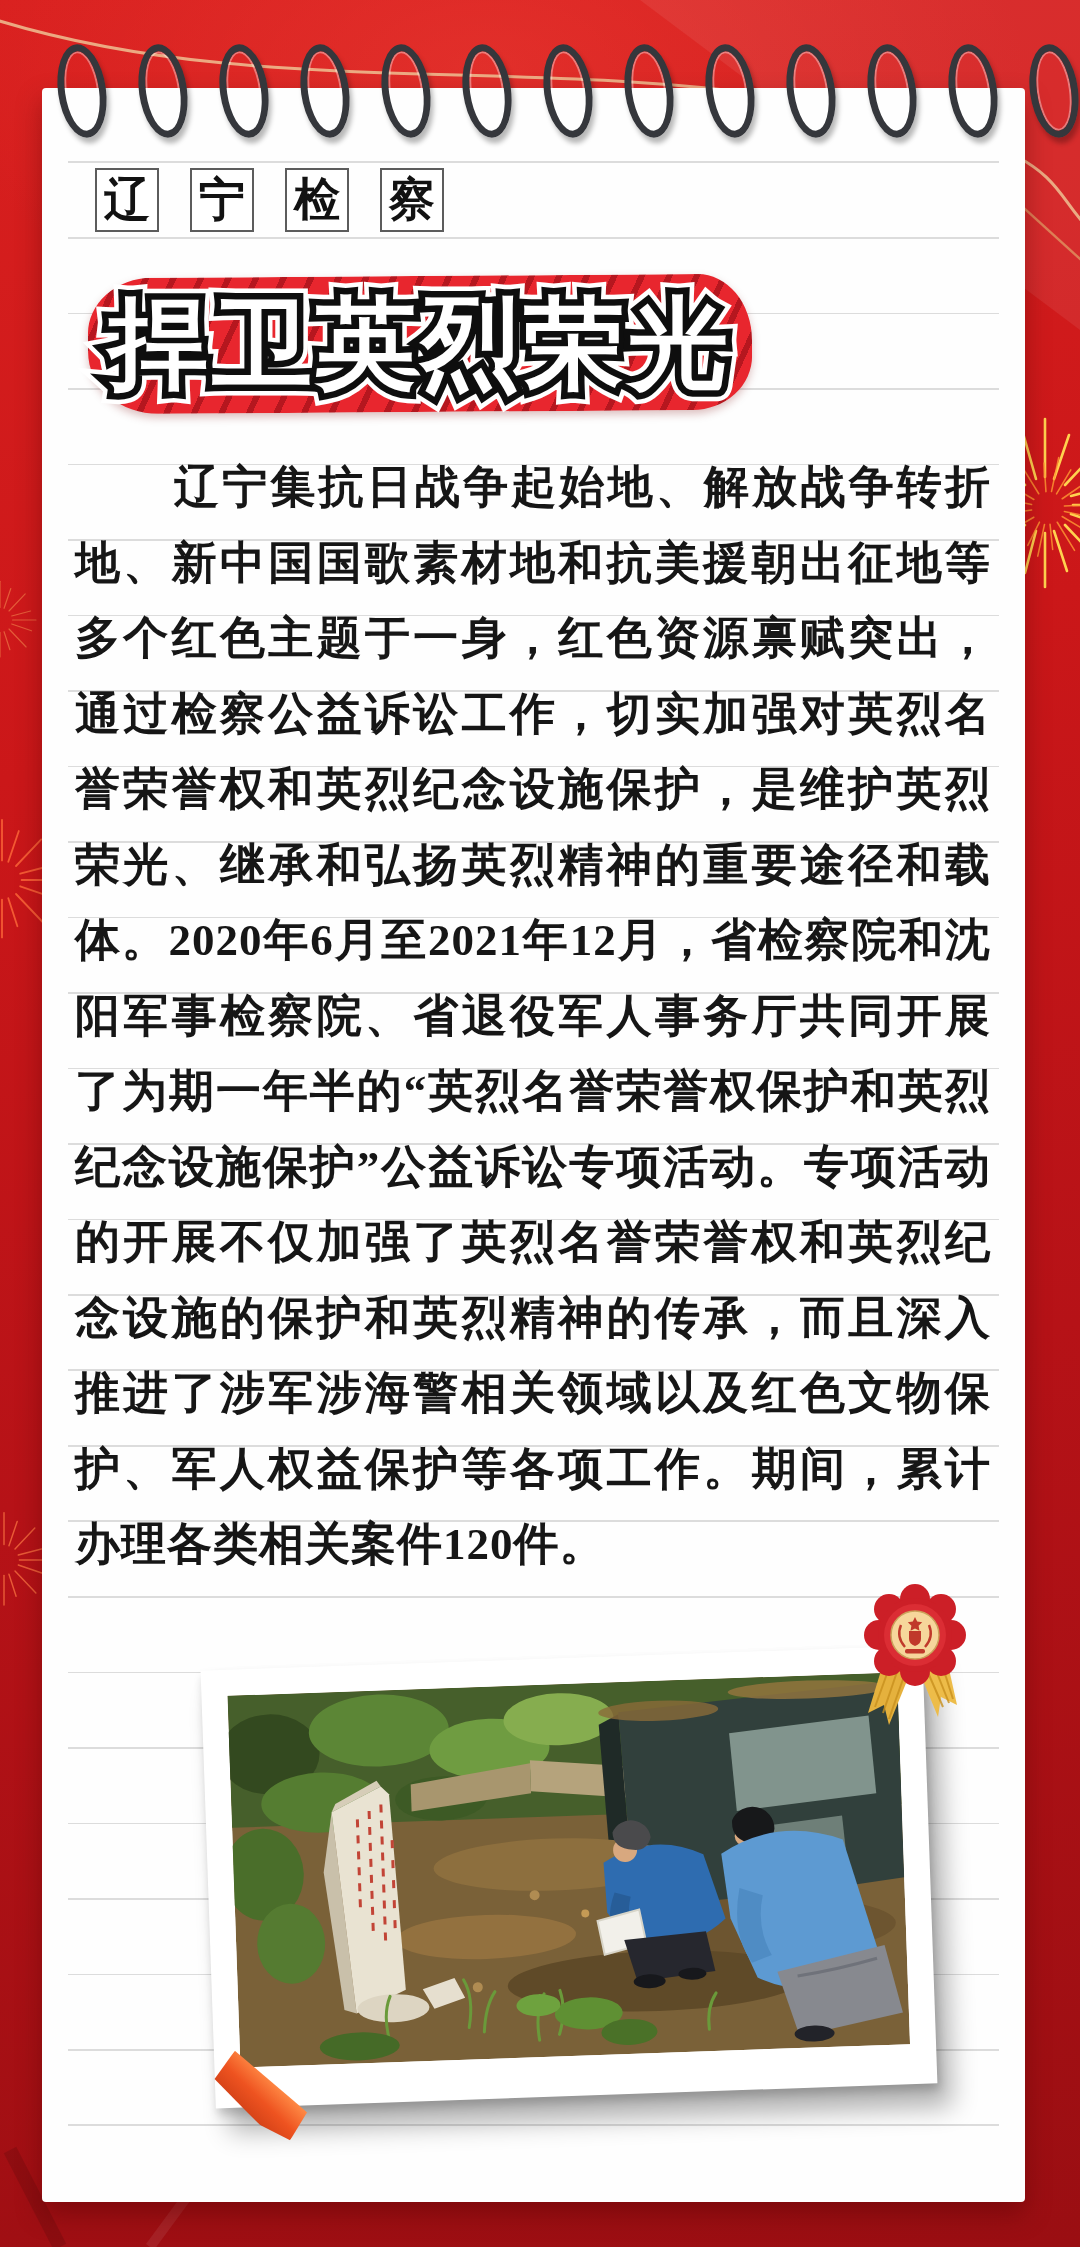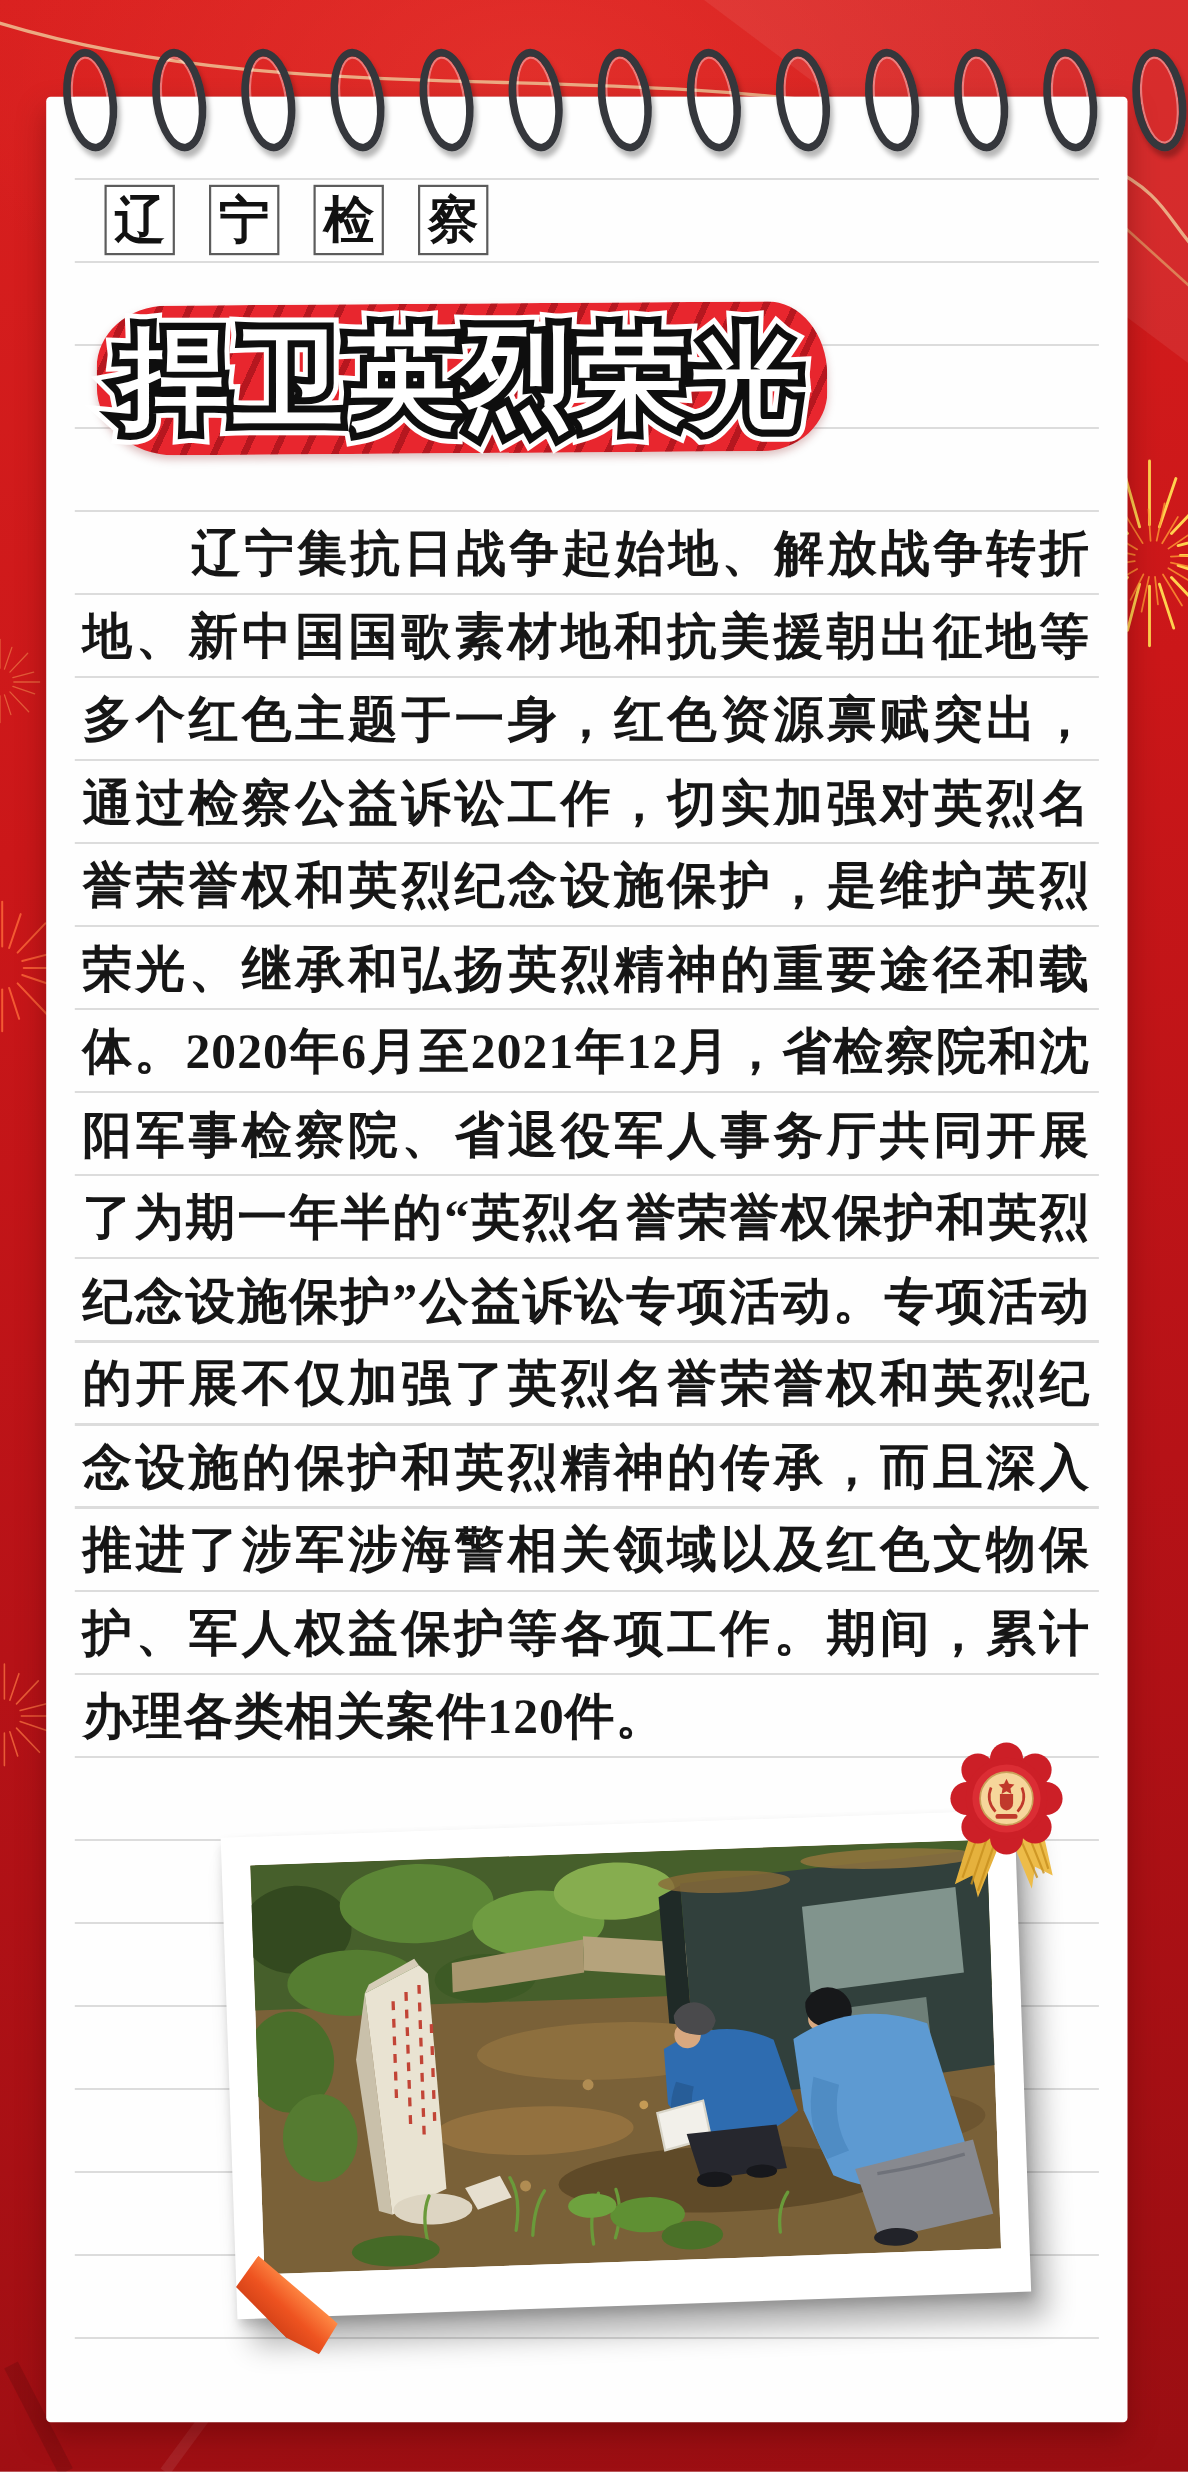--- a/index.html
+++ b/index.html
@@ -53,21 +53,21 @@
   .title-layer{
     position:absolute;inset:0;display:flex;align-items:center;justify-content:center;
     font-family:"DejaVu Sans",sans-serif;font-weight:700;font-size:100px;line-height:1;
     letter-spacing:4px;white-space:nowrap;
   }
   .title-halo{-webkit-text-stroke:22px #ffffff;color:#fff;}
   .title-outline{-webkit-text-stroke:13px #0e0e0e;color:#0e0e0e;}
   .title-fill{color:#ffffff;}
   
   .para{
-    position:absolute;left:33px;top:378px;width:916px;
+    position:absolute;left:33px;top:362px;width:916px;
     font-size:45px;line-height:75.5px;font-weight:600;color:#161616;
     text-align:justify;text-indent:2.2em;letter-spacing:1px;
   }
   
   .photo{
     position:absolute;left:166px;top:1570px;width:722px;height:438px;
     background:#fff;padding:26px 26px 40px;box-sizing:border-box;
     transform:rotate(-2deg);z-index:3;
     box-shadow:14px 24px 26px rgba(0,0,0,.30), 2px 6px 10px rgba(0,0,0,.18);
   }

